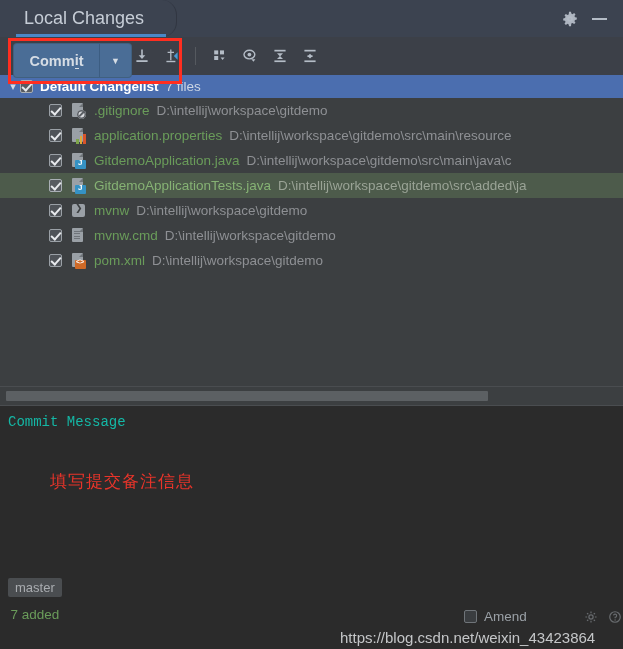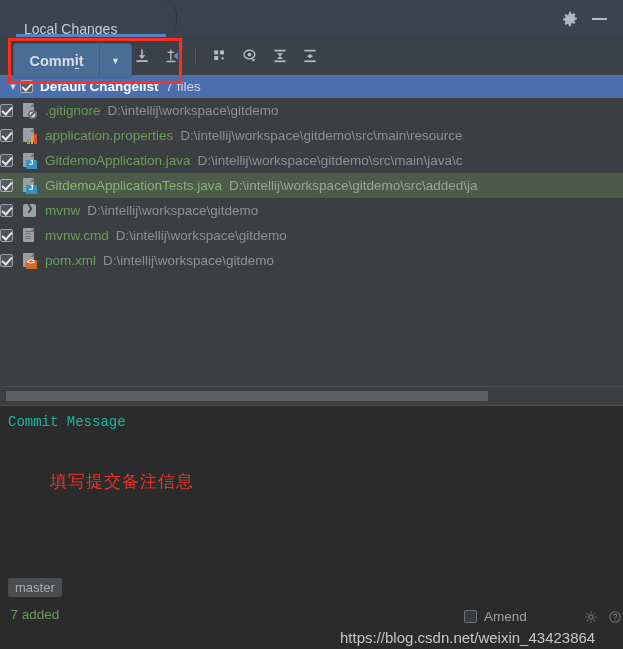--- a/index.html
+++ b/index.html
@@ -12,22 +12,22 @@
   }
   #app{position:relative;width:623px;height:649px;}
 
   
   .tabbar{
     position:absolute;left:0;top:0;width:623px;height:37px;
     background:#3c4350;border-bottom:1px solid #2e3238;
     display:flex;align-items:stretch;
   }
   .tab{
-    position:relative;display:flex;align-items:flex-end;
-    padding:0 22px 0 24px;color:#c6cdd6;font-size:14px;
+    position:relative;display:flex;align-items:center;
+    padding:0 22px 0 24px;color:#c6cdd6;font-size:18px;
     border-right:1px solid #313641;min-width:130px;border-radius:15px;
   }
   .tab-underline{
     position:absolute;left:16px;right:10px;bottom:0;height:3px;background:#4a88c7;
   }
   .tab-spacer{flex:1;}
   .tabbar-right{display:flex;align-items:center;gap:14px;padding:0 16px 0 10px;}
   .gear{width:16px;height:16px;position:relative;display:block;}
   .minimize{display:block;width:15px;height:2px;background:#b4bcc6;}
 
@@ -64,21 +64,21 @@
     border:solid #e8eaed;border-width:0 2px 2px 0;transform:rotate(42deg);
   }
   .cbx.light{background:#585c61;border-color:#a9afb5;}
 
   
   .filelist{
     position:absolute;left:0;top:98px;width:623px;height:288px;
     background:#3c3f41;overflow:hidden;
   }
   .row{
-    height:25px;display:flex;align-items:center;
+    height:25px;display:flex;align-items:center;padding-left:49px;
     box-sizing:border-box;white-space:nowrap;
   }
   .row.sel{background:#4d5b4b;}
   .ficon{width:16px;height:16px;margin:0 7px 0 9px;position:relative;flex:0 0 auto;}
   .fname{color:#6a9c5a;font-size:13.5px;}
   .row.sel .fname{color:#86b274;}
   .fpath{color:#8e9094;font-size:13.5px;margin-left:7px;}
   .row.sel .fpath{color:#9aa396;}
 
   

